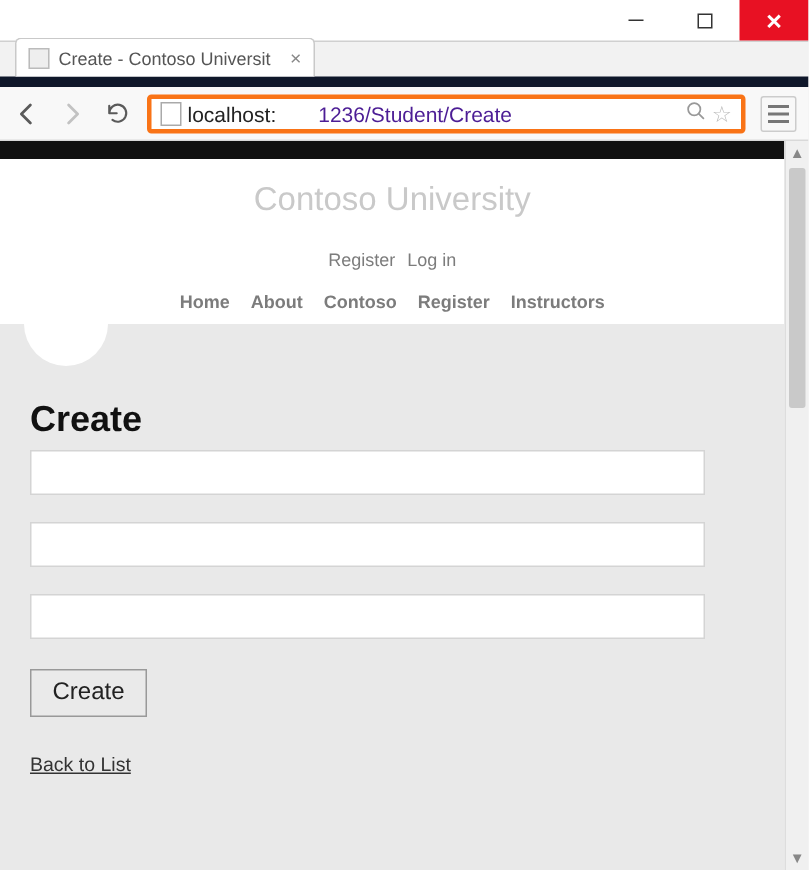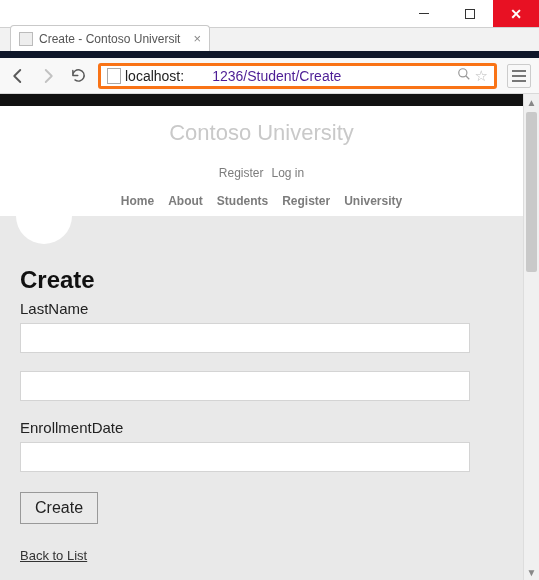--- a/index.html
+++ b/index.html
@@ -239,36 +239,34 @@
     <div class="blackbar"></div>
     <div class="stage">
       <div class="site-title">Contoso University</div>
       <div class="auth-links">
         <span>Register</span>
         <span>Log in</span>
       </div>
       <div class="mainnav">
         <span>Home</span>
         <span>About</span>
-        <span>Students</span>
+        <span>Contoso</span>
         <span>Register</span>
-        <span>University</span>
+        <span>Instructors</span>
       </div>
       <div class="avatar-placeholder"></div>
     </div>
 
     <div class="formarea">
       <h2>Create</h2>
 
-      <div class="field-label">LastName</div>
       <input class="field-input" type="text" value="" style="">
 
       <input class="field-input" type="text" value="" style="">
 
-      <div class="field-label">EnrollmentDate</div>
       <input class="field-input" type="text" value="" style="">
 
       <button class="submit-btn">Create</button>
       <br>
       <a class="backlink" href="#">Back to List</a>
     </div>
   </div>
 
   <div class="scrollbar">
     <div class="up">▲</div>

